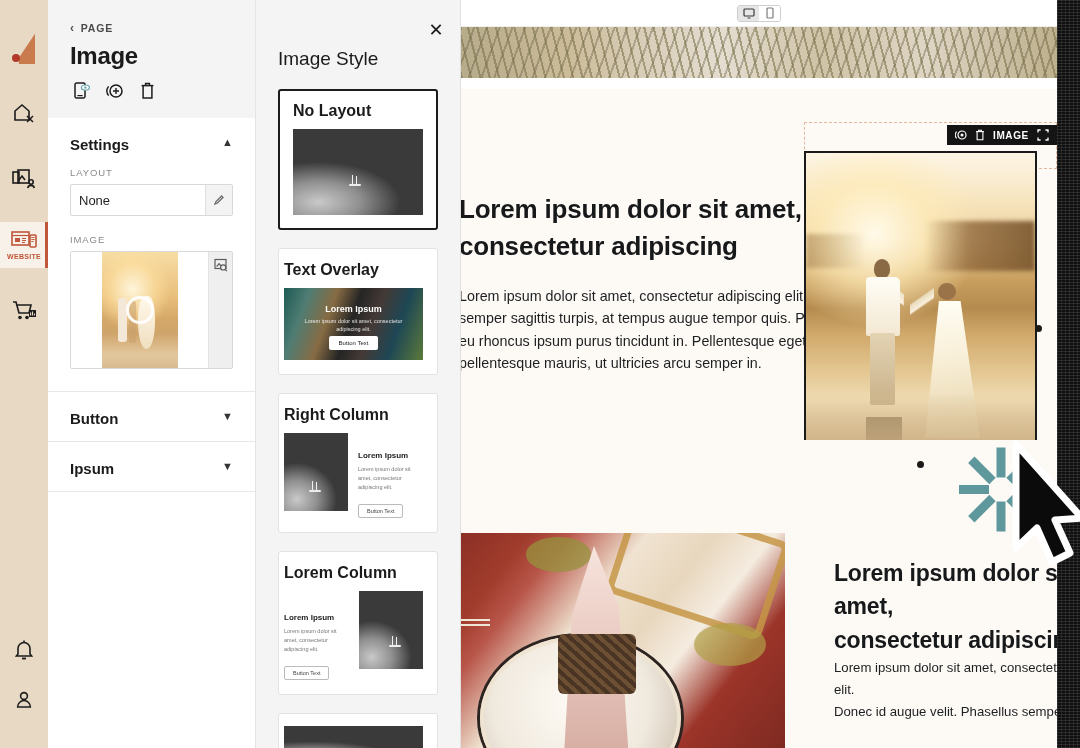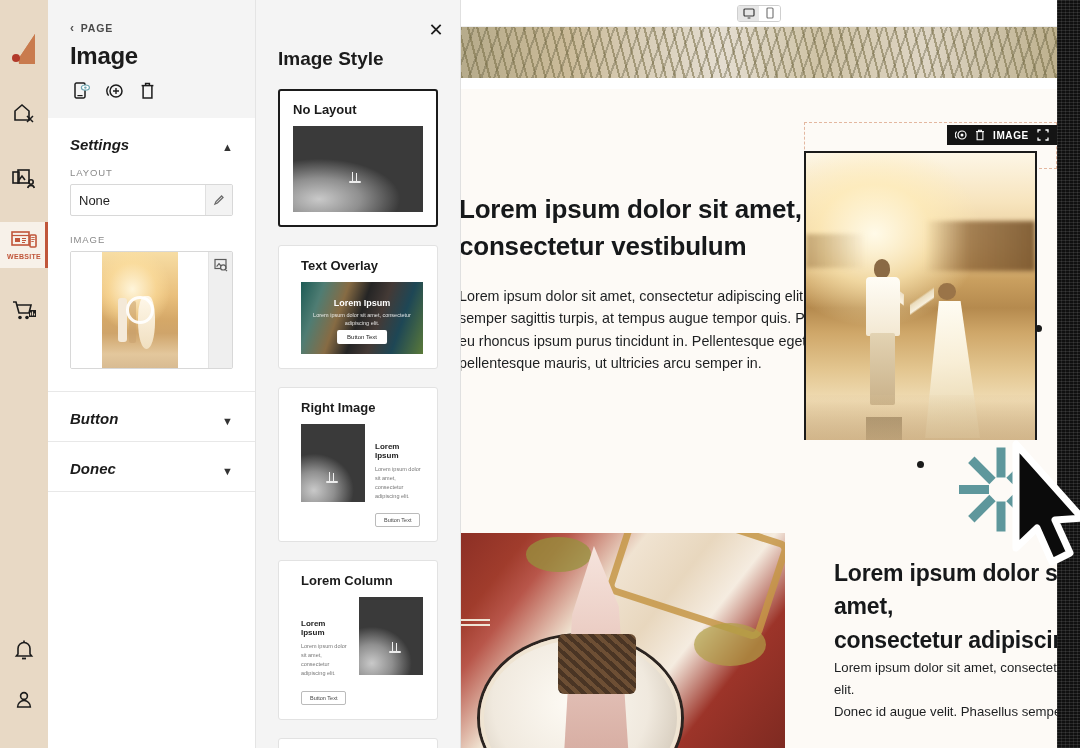--- a/index.html
+++ b/index.html
@@ -59,22 +59,22 @@
     font-size: 10.5px; letter-spacing: .8px; color: #4a4a4a; font-weight: 600; cursor:pointer;
   }
   .breadcrumb .chev { font-size: 12px; color:#555; line-height:1; }
   .panel-title {
     padding: 8px 0 0 22px; font-size: 24px; font-weight: 700; color: #1b1b1b; letter-spacing: -.3px;
   }
   .panel-icons { display: flex; gap: 16px; padding: 12px 0 0 26px; }
   .panel-icons .pi { cursor: pointer; }
 
   .section-row {
-    display: flex; align-items: flex-end; justify-content: space-between;
-    padding: 18px 22px 14px 22px; cursor: pointer; font-style: italic;
+    display: flex; align-items: flex-start; justify-content: space-between;
+    padding: 18px 22px 14px 22px; cursor: pointer;
   }
   .section-row h3 { font-size: 15px; font-weight: 700; color: #1b1b1b; }
   .caret { font-size: 11px; color: #333; }
   .divider { height: 1px; background: #e8e8e8; }
 
   .field-label {
     font-size: 9.5px; letter-spacing: .9px; color: #8a8a8a; font-weight: 400;
     padding: 0 22px 6px 22px;
   }
   .layout-select {
@@ -124,28 +124,28 @@
   .style-panel {
     position: absolute; left: 256px; top: 0; width: 205px; height: 748px;
     background: #f4f4f4; border-right: 1px solid #e0e0e0;
     overflow: hidden;
   }
   .style-close {
     position: absolute; right: 14px; top: 20px; width: 20px; height: 20px;
     display:flex;align-items:center;justify-content:center;
     font-size: 18px; color:#1b1b1b; cursor: pointer; line-height: 1;
   }
-  .style-title { padding: 48px 0 0 22px; font-size: 19px; font-weight: 700; color: #1b1b1b; }
+  .style-title { padding: 48px 0 0 22px; font-size: 19px; font-weight: 400; color: #1b1b1b; }
   .style-list { padding: 19px 22px 0 22px; }
   .style-card {
     background: #fff; border: 1px solid #e2e2e2; border-radius: 3px;
-    padding: 12px 14px 14px 22px; margin-bottom: 18px; cursor: pointer;
+    padding: 12px 14px 14px 5px; margin-bottom: 18px; cursor: pointer;
   }
   .style-card.selected { border: 2px solid #1b1b1b; padding: 11px 13px 13px 13px; }
-  .style-card h4 { font-size: 13px; font-weight: 700; color: #1b1b1b; margin-bottom: 9px; }
+  .style-card h4 { font-size: 16px; font-weight: 700; color: #1b1b1b; margin-bottom: 9px; }
 
   .prev { width: 100%; position: relative; overflow: hidden; }
   .prev-sea {
     background:
       radial-gradient(ellipse 80% 60% at 20% 85%, #c9c9c9 0%, #8f8f8f 40%, #3a3a3a 78%),
       linear-gradient(150deg, #151515 0%, #2a2a2a 40%, #555 70%, #9b9b9b 100%);
   }
   .boat { position:absolute; width: 14px; height: 12px; }
   .boat .m1, .boat .m2 { position:absolute; width:1px; background:#f0f0f0; }
   .boat .m1 { left: 4px; top: 0; height: 9px; }
@@ -507,21 +507,21 @@
     </div>
 
     <div style="height:22px"></div>
     <div class="divider"></div>
     <div class="section-row">
       <h3>Button</h3>
       <span class="caret">▼</span>
     </div>
     <div class="divider"></div>
     <div class="section-row">
-      <h3>Donec</h3>
+      <h3>Ipsum</h3>
       <span class="caret">▼</span>
     </div>
     <div class="divider"></div>
   </div>
 
   <div class="style-panel">
     <div class="style-close">✕</div>
     <div class="style-title">Image Style</div>
 
     <div class="style-list">
@@ -541,21 +541,21 @@
         <h4>Text Overlay</h4>
         <div class="prev prev-overlay">
           <div class="veil"></div>
           <div class="ov-title">Lorem Ipsum</div>
           <div class="ov-body">Lorem ipsum dolor sit amet, consectetur adipiscing elit.</div>
           <div class="ov-btn">Button Text</div>
         </div>
       </div>
 
       <div class="style-card">
-        <h4>Right Image</h4>
+        <h4>Right Column</h4>
         <div class="two-col">
           <div class="prev prev-sea img">
             <div class="boat" style="left:38%; top:62%;">
               <div class="m1"></div>
                 <div class="m2"></div>
                 <div class="hull"></div>
             </div>
           </div>
           <div class="txt">
             <div class="t1">Lorem Ipsum</div>
@@ -606,21 +606,21 @@
           </svg>
         </div>
       </div>
     </div>
 
     <div class="hero-strip"></div>
     <div class="hero-white"></div>
 
     <div class="section1">
       <div class="s1-h1" style="white-space:pre-line">Lorem ipsum dolor sit amet,
-consectetur vestibulum</div>
+consectetur adipiscing</div>
       <div class="s1-body">Lorem ipsum dolor sit amet, consectetur adipiscing elit. Nullam vitae velit. Phasellus semper sagittis turpis, at tempus augue tempor quis. Phasellus lobortis dictum ipsum, eu rhoncus ipsum purus tincidunt in. Pellentesque eget augue diam. Donec vestibulum pellentesque mauris, ut ultricies arcu semper in.</div>
 
       <div class="dashed-ghost"></div>
 
       <div class="img-toolbar">
         <span class="ti">
           <svg width="12" height="12" viewBox="0 0 12 12" fill="none" stroke="#fff" stroke-width="1.2">
             <circle cx="7" cy="6" r="4"></circle>
               <circle cx="7" cy="6" r="1.5" fill="#fff" stroke="none"></circle>
             <path d="M1.6 2.6 a5.4 5.4 0 0 0 0 6.8" stroke-width="1.1"></path>

